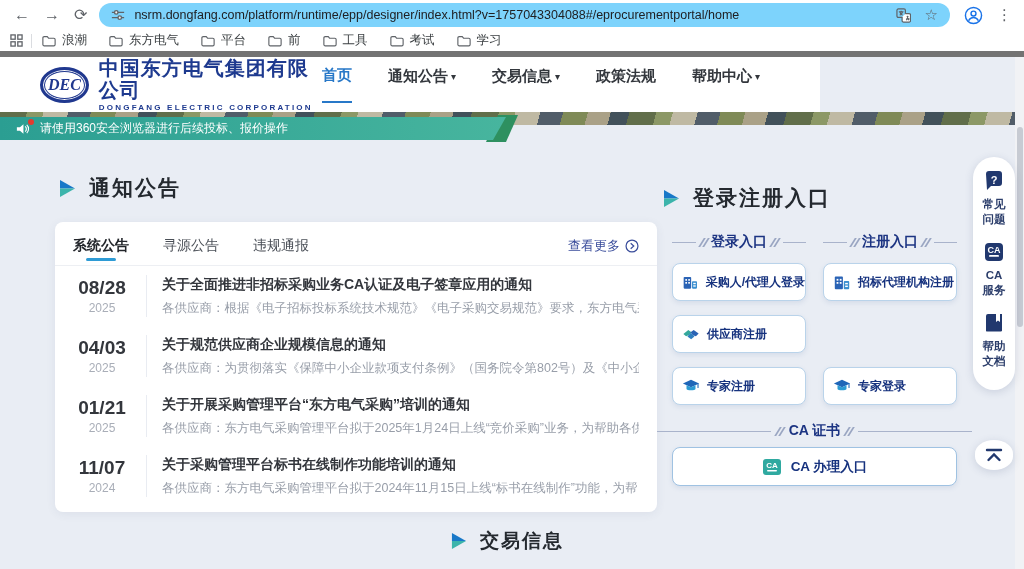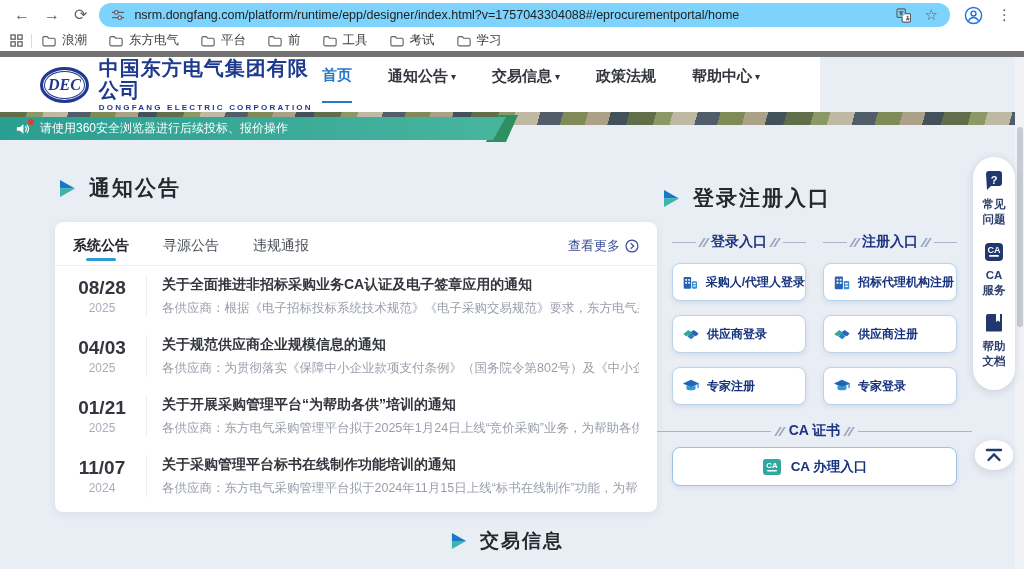--- a/index.html
+++ b/index.html
@@ -288,21 +288,21 @@
     </div>
   </div>
 
   <div class="news-row">
     <div class="date-block">
       <div class="date-md">01/21</div>
       <div class="date-yr">2025</div>
     </div>
     <div class="v-div"></div>
     <div class="news-content">
-      <div class="news-title">关于开展采购管理平台“为帮助各供”培训的通知</div>
+      <div class="news-title">关于开展采购管理平台“东方电气采购”培训的通知</div>
       <div class="news-sum">各供应商：东方电气采购管理平台拟于2025年1月24日上线“竞价采购”业务，为帮助各供…</div>
     </div>
   </div>
 
   <div class="news-row">
     <div class="date-block">
       <div class="date-md">11/07</div>
       <div class="date-yr">2024</div>
     </div>
     <div class="v-div"></div>
@@ -381,28 +381,20 @@
       <span class="lbl">招标代理机构注册</span>
     </div>
   </div>
   <div class="btn-row">
     <div class="entry-btn">
       <svg width="18" height="18" viewBox="0 0 20 20">
           <path d="M1.5 10 L7 5.5 L10.5 8 L8 11 L4.5 12.5 Z" fill="#34a89c"></path>
           <path d="M18.5 9.5 L13 5.5 L9.5 8 L12 11.5 L15.5 12.5 Z" fill="#2a63b5"></path>
           <path d="M6 12.8 l3.8-4.3 4 4.2 -3.6 3 z" fill="#2f7fc0"></path>
         </svg>
-      <span class="lbl">供应商登录</span>
-    </div>
-    <div class="entry-btn">
-      <svg width="18" height="18" viewBox="0 0 20 20">
-          <path d="M1.5 10 L7 5.5 L10.5 8 L8 11 L4.5 12.5 Z" fill="#34a89c"></path>
-          <path d="M18.5 9.5 L13 5.5 L9.5 8 L12 11.5 L15.5 12.5 Z" fill="#2a63b5"></path>
-          <path d="M6 12.8 l3.8-4.3 4 4.2 -3.6 3 z" fill="#2f7fc0"></path>
-        </svg>
       <span class="lbl">供应商注册</span>
     </div>
   </div>
   <div class="btn-row">
     <div class="entry-btn">
       <svg width="18" height="18" viewBox="0 0 20 20">
           <polygon points="10,3 19,7.2 10,11.4 1,7.2" fill="#1f66b8"></polygon>
           <path d="M5 9.2 v4.2 c0 1.9 10 1.9 10 0 v-4.2 l-5 2.3 z" fill="#2d9bd3"></path>
           <rect x="17.2" y="7.2" width="1.2" height="5" fill="#1f66b8"></rect>
         </svg>

